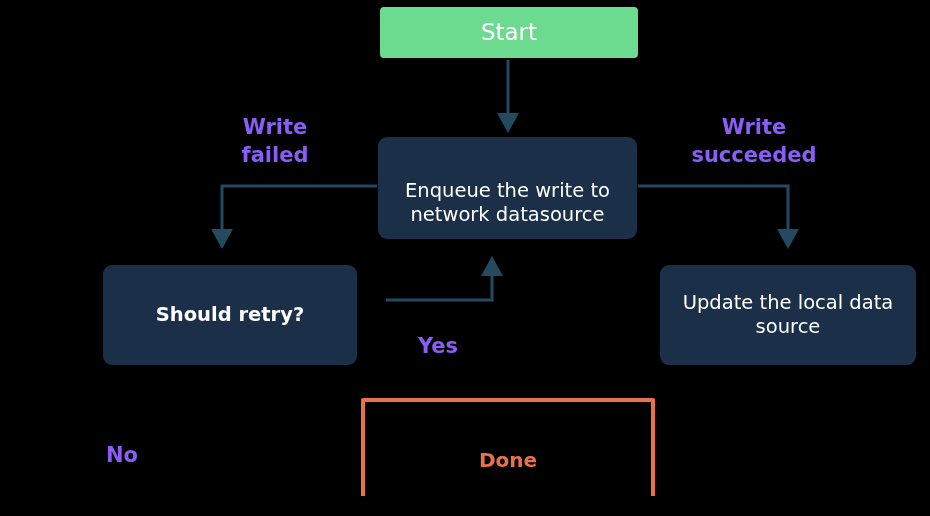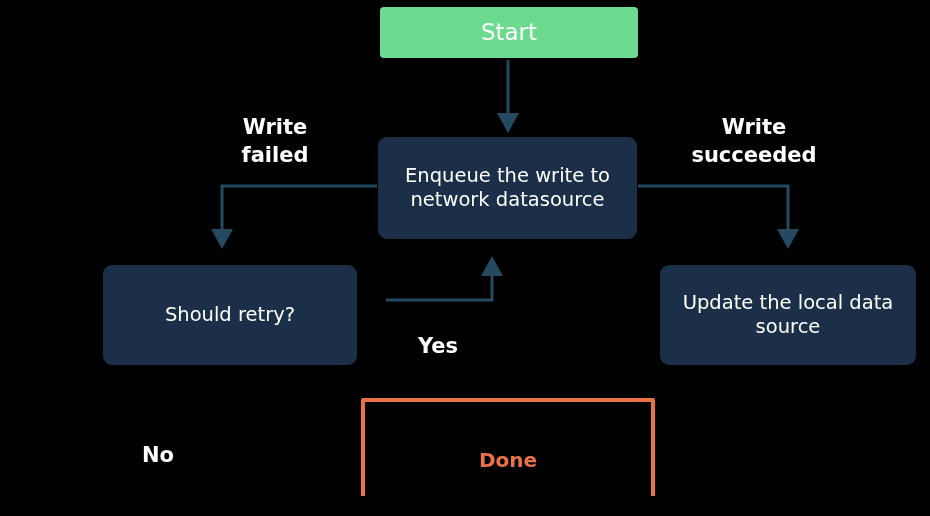--- a/index.html
+++ b/index.html
@@ -33,30 +33,32 @@
     font-size: 23px;
     font-weight: 400;
   }
   .node-enqueue {
     left: 378px; top: 137px;
     width: 259px; height: 102px;
     background: #1b3048;
     border-radius: 9px;
     color: #ffffff;
     font-size: 19.5px;
-    padding: 4px 12px;
+    padding: 12px 12px;
+    align-items: flex-end;
   }
   .node-retry {
     left: 103px; top: 265px;
     width: 254px; height: 100px;
     background: #1b3048;
     border-radius: 9px;
     color: #ffffff;
     font-size: 19.5px;
     padding: 0 12px;
+    font-weight: bold;
   }
   .node-update {
     left: 660px; top: 265px;
     width: 256px; height: 100px;
     background: #1b3048;
     border-radius: 9px;
     color: #ffffff;
     font-size: 19.5px;
     padding: 0 18px;
   }
@@ -66,31 +68,31 @@
     background: transparent;
     border: 4px solid #ea7248;
     border-radius: 2px;
     color: #ea7248;
     font-size: 20px;
     font-weight: 700;
     margin-top: 8px;
   }
   .edge-label {
     position: absolute;
-    color: #ffffff;
+    color: #8b5cf6;
     font-size: 21px;
     font-weight: 700;
     text-align: center;
     line-height: 1.32;
     white-space: pre-line;
   }
   .lbl-write-failed { left: 196px; top: 114px; width: 158px; }
   .lbl-write-succeeded { left: 672px; top: 114px; width: 164px; }
   .lbl-yes { left: 384px; top: 333px; width: 108px; }
-  .lbl-no  { left: 70px;  top: 442px; width: 104px; text-align: right; }
+  .lbl-no  { left: 70px;  top: 442px; width: 104px; }
   svg.conn {
     position: absolute;
     left: 0; top: 0;
     width: 930px; height: 516px;
     pointer-events: none;
   }
 </style>
 </head>
 <body>
 

